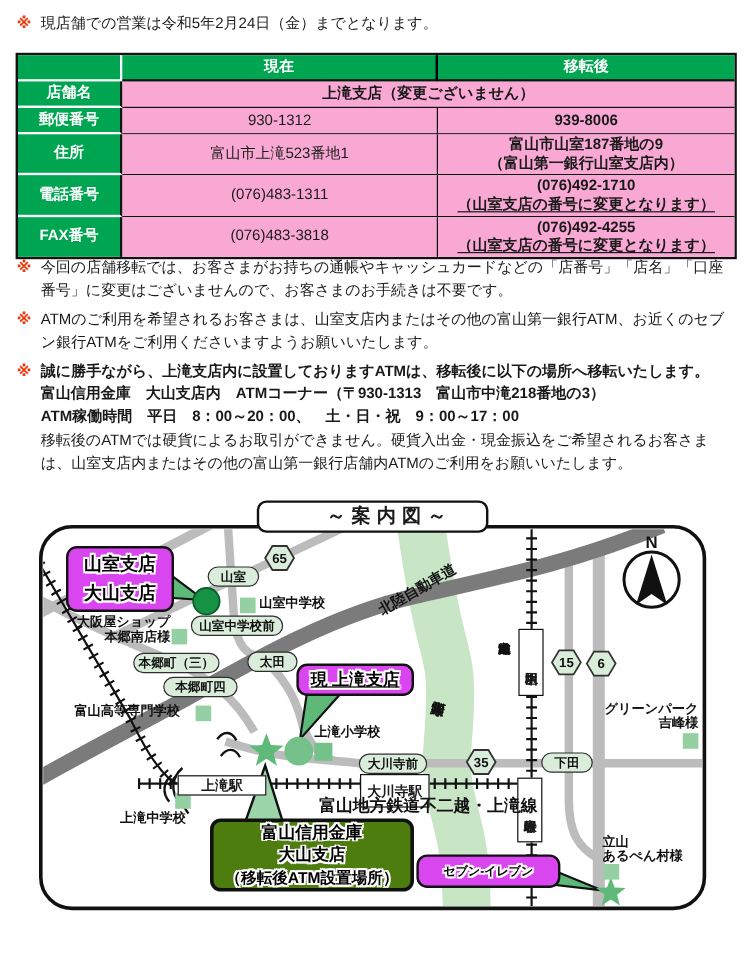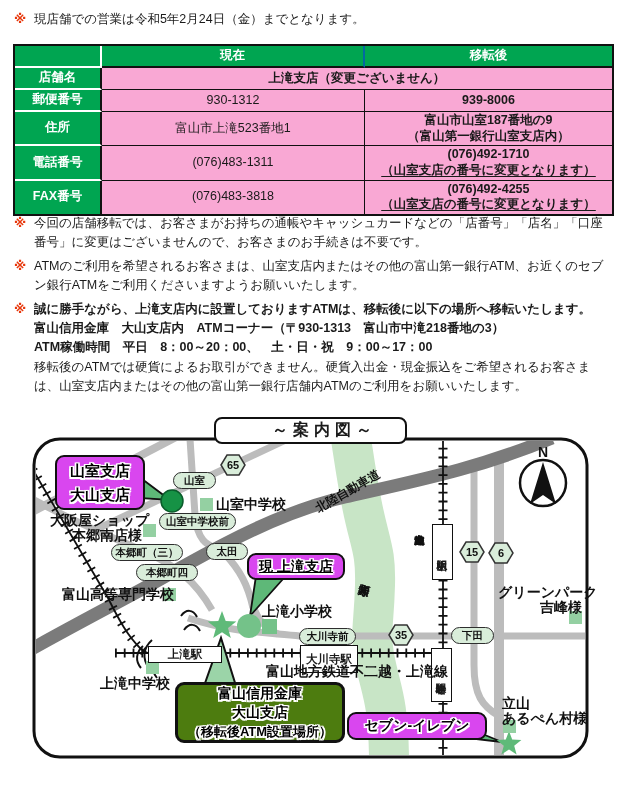--- a/index.html
+++ b/index.html
@@ -13,29 +13,29 @@
   .note{display:flex;font-size:12.5px;line-height:1.55;}
   .note .mark{color:#e8380c;font-weight:bold;width:20px;flex:0 0 20px;}
   .note .txt{flex:1;}
   .sub{margin-left:20px;font-size:12.5px;line-height:1.55;}
   .b{font-weight:bold;}
   
   table.info{border-collapse:separate;border-spacing:0;border:2.5px solid #111;
     table-layout:fixed;font-size:12.5px;}
   table.info td{padding:1px 4px;text-align:center;vertical-align:middle;line-height:1.25;}
   td.gc{background:#00A551;color:#fff;font-weight:bold;border-right:2px solid #111;border-bottom:2px solid #fff;}
-  td.gch{background:#00A551;color:#fff;font-weight:bold;border-right:2px solid #0369a1;border-bottom:2px solid #111;}
+  td.gch{background:#00A551;color:#fff;font-weight:bold;border-right:2px solid #000000;border-bottom:2px solid #111;}
   td.gchc{background:#00A551;border-right:2px solid #fff;border-bottom:2px solid #fff;}
   td.vc{border-right:1.5px solid #111;border-bottom:1.5px solid #111;background:#f9a8d4;}
   td.last{border-right:none;}
   td.lastrow{border-bottom:none;}
   .u{text-decoration:underline;text-underline-offset:2px;}
   
   #map{left:0;top:410px;width:621px;height:387px;}
-  #map .lbl{position:absolute;font-size:14px;font-weight:bold;color:#111;line-height:1.1;white-space:nowrap;}
+  #map .lbl{position:absolute;font-size:11px;font-weight:bold;color:#111;line-height:1.1;white-space:nowrap;}
   .pill{position:absolute;height:17px;background:#D9EDDA;border:1.5px solid #2e2e2e;border-radius:10px;
     display:flex;align-items:center;justify-content:center;font-size:10.5px;font-weight:bold;color:#111;
     box-sizing:border-box;white-space:nowrap;}
   .stbox{position:absolute;background:#fff;border:1.8px solid #111;display:flex;align-items:center;justify-content:center;
     font-size:11.5px;font-weight:bold;box-sizing:border-box;white-space:nowrap;}
   .vtext{writing-mode:vertical-rl;text-orientation:upright;}
   .callout{position:absolute;background:#d946ef;border:2.5px solid #111;border-radius:9px;box-sizing:border-box;
     display:flex;flex-direction:column;align-items:center;justify-content:center;
     font-weight:bold;color:#000;text-align:center;
     text-shadow:-1.5px -1.5px 0 #fff,1.5px -1.5px 0 #fff,-1.5px 1.5px 0 #fff,1.5px 1.5px 0 #fff,-1.5px 0 0 #fff,1.5px 0 0 #fff,0 -1.5px 0 #fff,0 1.5px 0 #fff;}
@@ -209,21 +209,21 @@
 <div class="callout" style="left:55px;top:45px;width:90px;height:55px;font-size:15px;line-height:24px;">
   <div>山室支店</div>
   <div>大山支店</div>
 </div>
 <div class="callout" style="left:247px;top:143px;width:98px;height:27px;font-size:14px;text-decoration:underline;">現 上滝支店</div>
 <div class="callout light" style="left:175px;top:272px;width:170px;height:61px;font-size:14px;line-height:19px;">
   <div>富山信用金庫</div>
   <div>大山支店</div>
   <div style="font-size:13px;">（移転後ATM設置場所）</div>
 </div>
-<div class="callout" style="left:347px;top:302px;width:140px;height:28px;font-size:14px;">セブン-イレブン</div>
+<div class="callout" style="left:347px;top:302px;width:120px;height:28px;font-size:10px;">セブン-イレブン</div>
 
 <div class="pill" style="left:173px;top:62px;width:43px;">山室</div>
 <div class="pill" style="left:159px;top:103px;width:77px;">山室中学校前</div>
 <div class="pill" style="left:111px;top:134px;width:72px;">本郷町（三）</div>
 <div class="pill" style="left:136px;top:154px;width:62px;">本郷町四</div>
 <div class="pill" style="left:206px;top:133px;width:42px;">太田</div>
 <div class="pill" style="left:299px;top:218px;width:57px;">大川寺前</div>
 <div class="pill" style="left:451px;top:217px;width:43px;">下田</div>
 
 <div class="stbox" style="left:148px;top:236px;width:74px;height:17px;">上滝駅</div>

